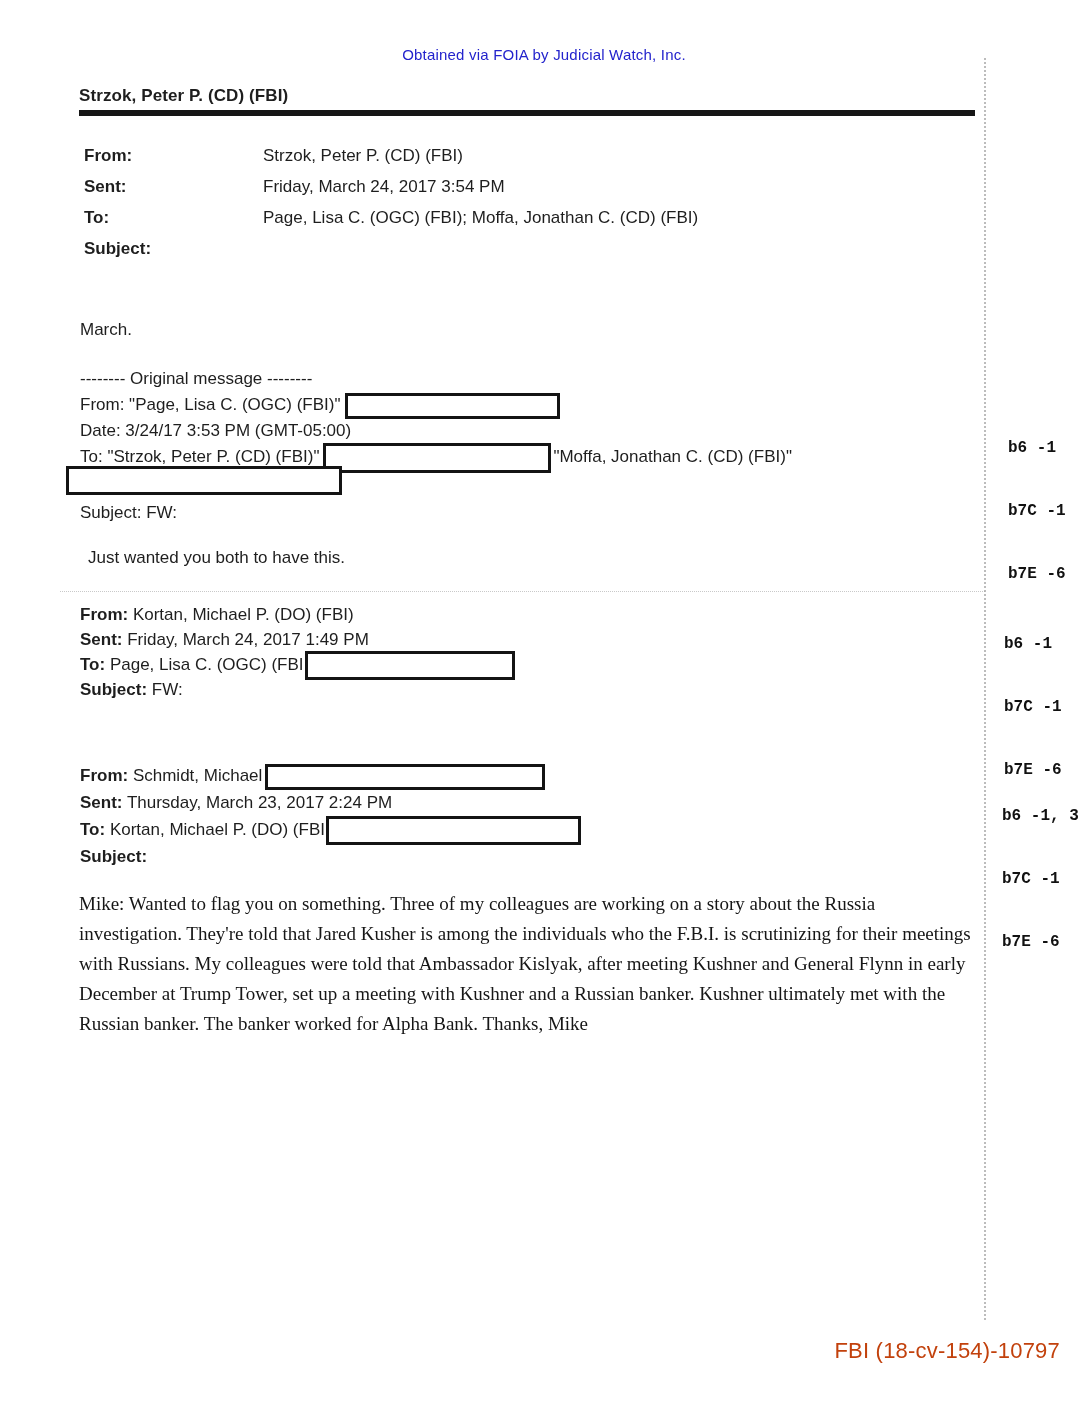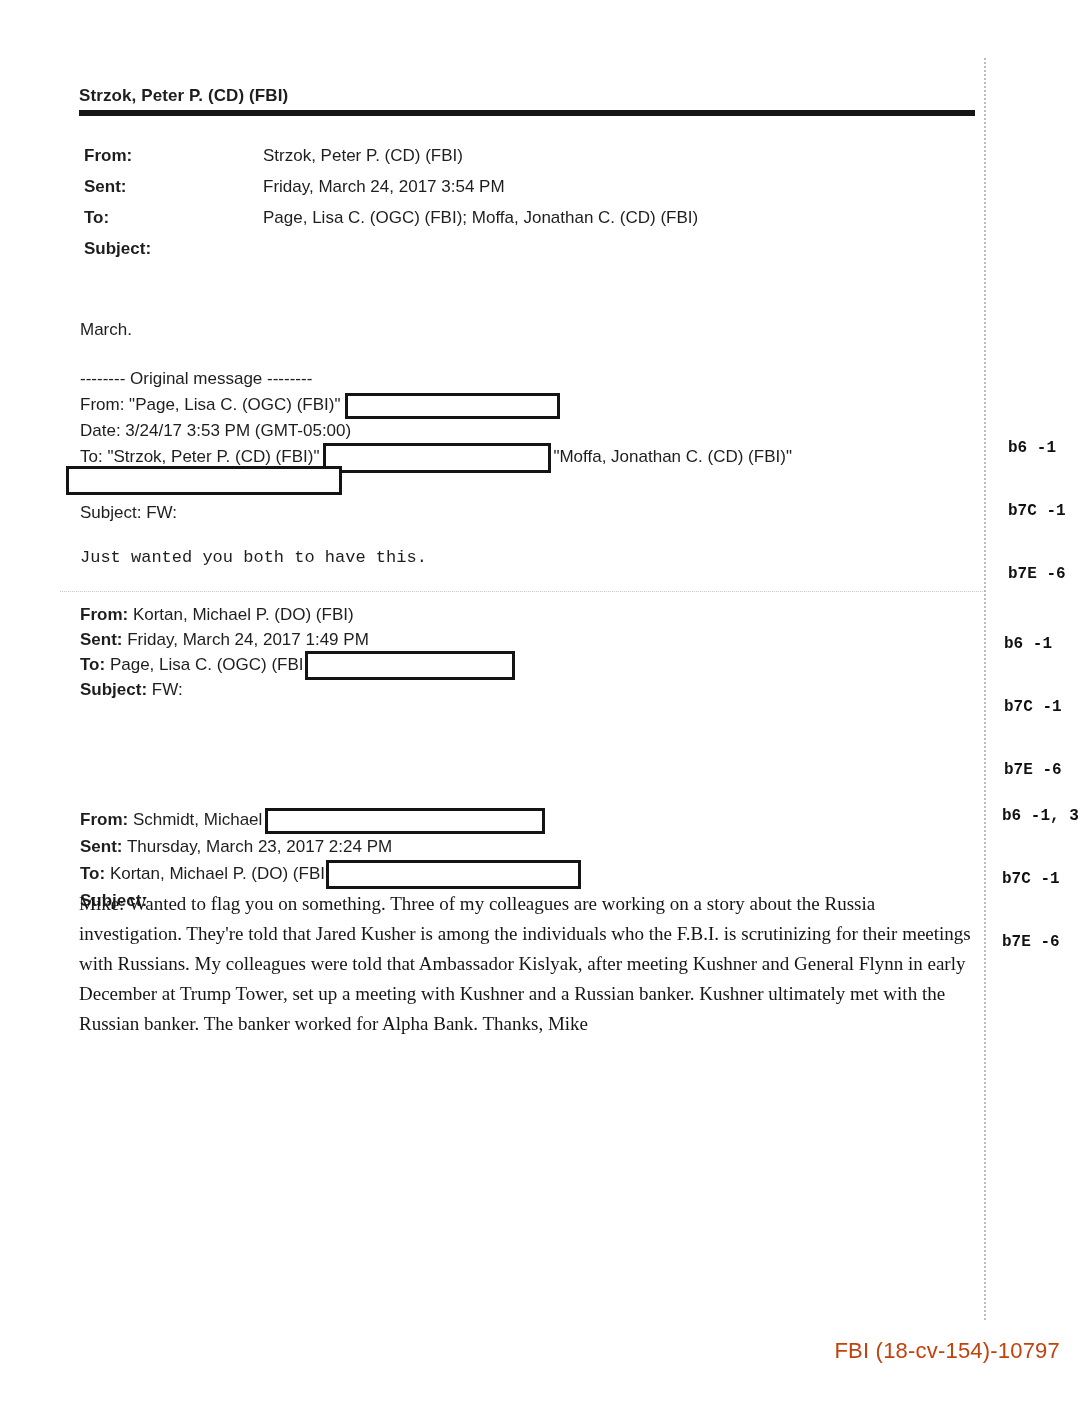--- a/index.html
+++ b/index.html
@@ -33,29 +33,29 @@
   .hdr-label { width: 179px; font-weight: bold; flex: 0 0 179px; }
   .hdr-value { flex: 1; }
 
   .line { font-size: 17px; }
 
   .thanks { position: absolute; left: 80px; top: 320px; }
 
   .orig { position: absolute; left: 80px; top: 366px; line-height: 26px; width: 900px; }
   .box3-row { position: relative; height: 30px; }
 
-  .note { position: absolute; left: 80px; top: 548px; font-family: Liberation Mono, monospace; }
+  .note { position: absolute; left: 88px; top: 548px; }
 
   .sep {
     position: absolute; left: 60px; top: 591px; width: 925px; height: 0;
     border-top: 1px dotted #c9c9c9;
   }
 
   .fwd1 { position: absolute; left: 80px; top: 602px; line-height: 25px; width: 900px; }
-  .fwd2 { position: absolute; left: 80px; top: 762px; line-height: 27px; width: 900px; margin-top: 44px; }
+  .fwd2 { position: absolute; left: 80px; top: 762px; line-height: 27px; width: 900px; }
   .lbl { font-weight: bold; }
 
   .msg-body {
     position: absolute; left: 79px; top: 889px; width: 900px;
     font-family: "Liberation Serif", serif;
     font-size: 19px; line-height: 30px; color: #161616;
   }
 
   
   .redact {
@@ -96,20 +96,21 @@
   .footer {
     position: absolute; top: 1338px; right: 28px;
     font-size: 22px; color: #c2410c; letter-spacing: 0.2px;
   }
 </style>
 </head>
 <body>
 
 <div class="page">
 
+  <div class="watermark" style="color: rgb(35, 35, 204);">Obtained via FOIA by Judicial Watch, Inc.</div>
 
   <div class="title-block">
     <div class="doc-title">Strzok, Peter P. (CD) (FBI)</div>
     <div class="title-rule"></div>
   </div>
 
   <div class="hdr">
     <div class="hdr-row">
       <span class="hdr-label">From:</span>
       <span class="hdr-value">Strzok, Peter P. (CD) (FBI)</span>

